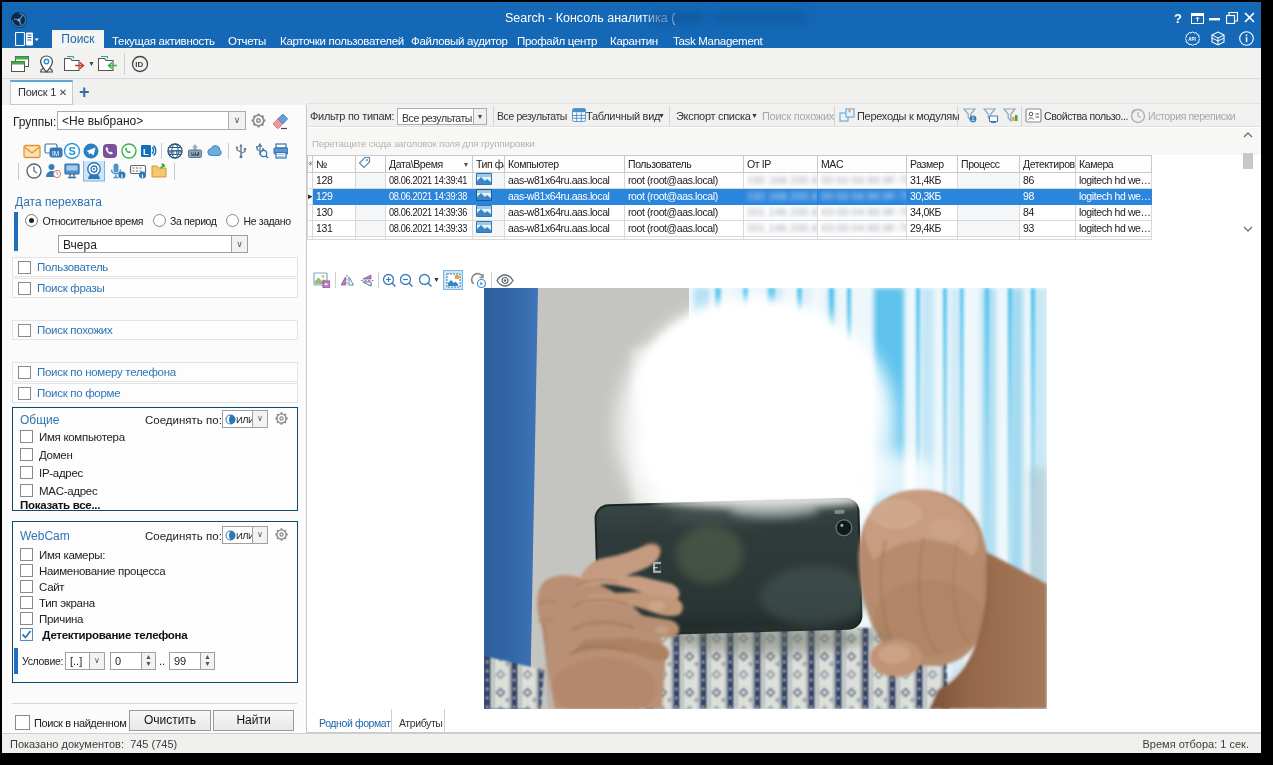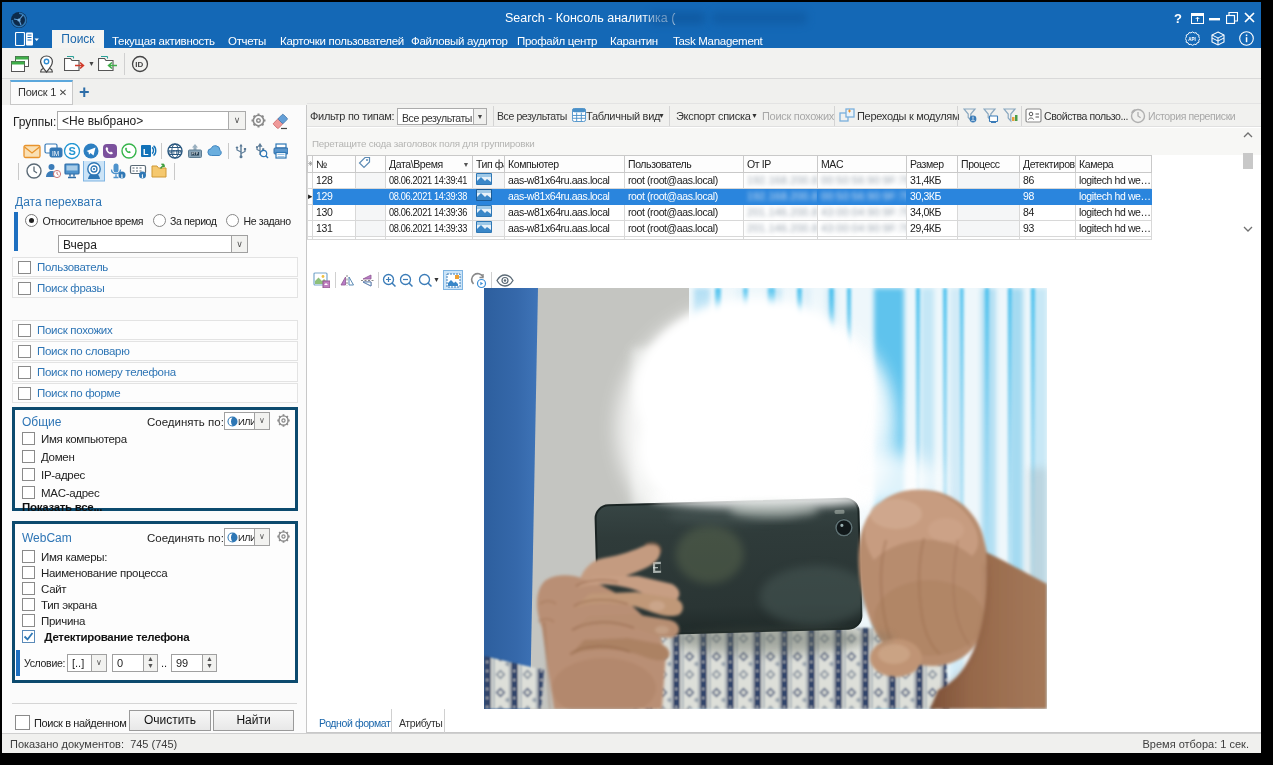--- a/index.html
+++ b/index.html
@@ -21,21 +21,21 @@
 
 #tabstrip { position:absolute; left:0; top:78px; width:1259px; height:25px; background:#f0f0ee; }
 #doctab { position:absolute; left:8px; top:0px; width:63px; height:25px; background:#fbfbfb; border:1px solid #c8c8c8; border-top:2px solid #5ba7dc; color:#333; font-size:11px; letter-spacing:-0.2px; line-height:21px; padding-left:7px; white-space:nowrap; }
 
 #leftpanel { position:absolute; left:0; top:103px; width:305px; height:630px; background:#fbfbfb; border-right:1px solid #c8c8c8; }
 .bluetext { color:#2e75b5; }
 .cbrow { position:absolute; left:10px; width:286px; height:20px; border:1px solid #e3e3e3; background:#fdfdfd; }
 .cbrow .cb { position:absolute; left:5px; top:3px; }
 .cbrow .lbl { position:absolute; left:24px; top:3px; color:#2e75b5; font-size:11.5px; letter-spacing:-0.3px; }
 .cb { width:13px; height:13px; border:1px solid #8a8a8a; background:#fff; display:inline-block; }
-.grp { position:absolute; left:10px; width:286px; border:3px solid #0c4a6e; background:#fdfdfd; }
+.grp { position:absolute; left:10px; width:286px; border:1px solid #0c4a6e; background:#fdfdfd; }
 
 #statusbar { position:absolute; left:0; top:731px; width:1259px; height:20px; background:#f0f0ee; border-top:1px solid #cfcfcf; color:#3c3c3c; font-size:11px; }
 
 #rightpanel { position:absolute; left:305px; top:101px; width:954px; height:630px; background:#fff; }
 #ftoolbar { position:absolute; left:0; top:0; width:954px; height:24px; background:#f1f1ef; border-top:1px solid #e3e3e3; border-bottom:1px solid #e0e0e0; color:#333; font-size:11.5px; }
 #ftoolbar span { font-size:11px; letter-spacing:-0.3px; }
 #groupbar { position:absolute; left:0; top:25px; width:954px; height:27px; background:#f7f7f5; color:#b4b4b2; font-size:9.8px; letter-spacing:-0.2px; line-height:31px; padding-left:5px; }
 #gridwrap { position:absolute; left:0; top:52px; width:845px; height:85px; overflow:hidden; }
 table.grid { border-collapse:collapse; table-layout:fixed; font-size:10.5px; letter-spacing:-0.4px; color:#1a1a1a; width:844px; }
 table.grid td { border:1px solid #d8d8d8; padding:0 3px; height:14px; white-space:nowrap; overflow:hidden; line-height:13px; }
@@ -318,24 +318,20 @@
         <span class="cb"></span>
         <span class="lbl">Пользователь</span>
       </div>
     <div class="cbrow" style="top:173px;">
         <span class="cb"></span>
         <span class="lbl">Поиск фразы</span>
       </div>
     <div class="cbrow" style="top:215px;">
         <span class="cb"></span>
         <span class="lbl">Поиск похожих</span>
-      </div>
-    <div class="cbrow" style="top:236px;">
-        <span class="cb"></span>
-        <span class="lbl">Поиск по словарю</span>
       </div>
     <div class="cbrow" style="top:257px;">
         <span class="cb"></span>
         <span class="lbl">Поиск по номеру телефона</span>
       </div>
     <div class="cbrow" style="top:278px;">
         <span class="cb"></span>
         <span class="lbl">Поиск по форме</span>
       </div>
 

